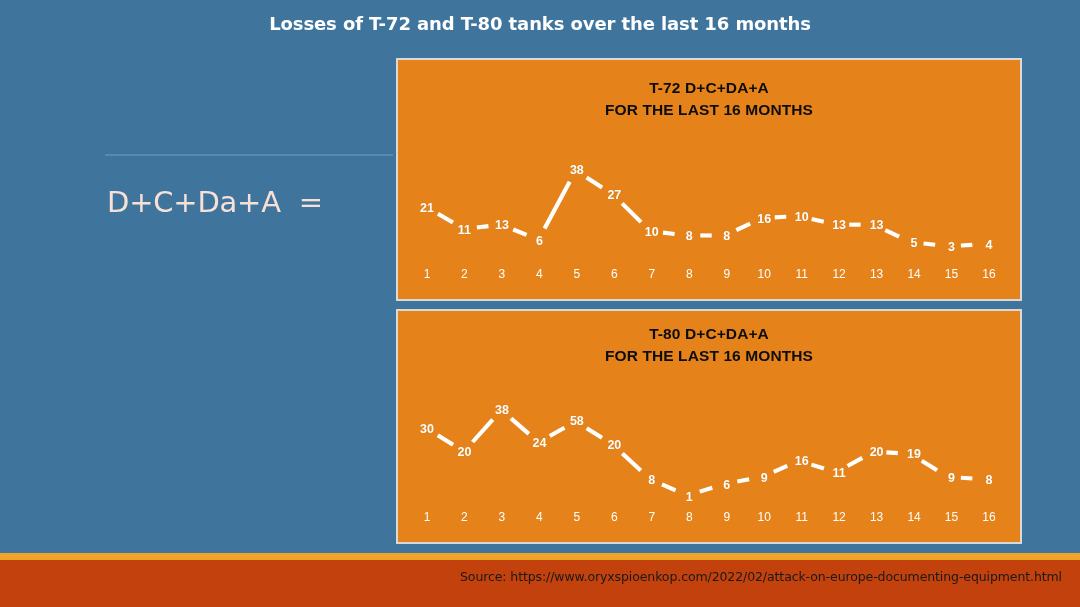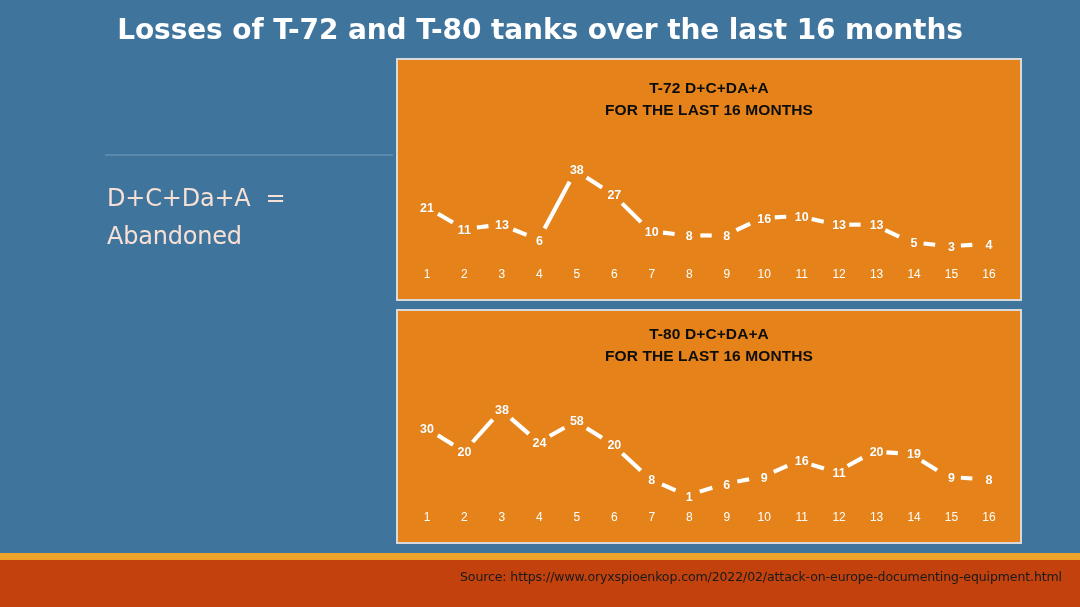--- a/index.html
+++ b/index.html
@@ -16,21 +16,21 @@
   }
 
   
   .slide-title {
     position: absolute;
     left: 0;
     top: 14px;
     width: 1080px;
     text-align: center;
     color: #ffffff;
-    font-size: 28px;
+    font-size: 18px;
     font-weight: bold;
     letter-spacing: -0.1px;
     line-height: 1.15;
     font-family: "DejaVu Sans", sans-serif;
   }
 
   
   .left-divider {
     position: absolute;
     left: 105px;
@@ -38,21 +38,21 @@
     width: 288px;
     height: 2px;
     background: #5b89ab;
   }
   .left-block {
     position: absolute;
     left: 107px;
     top: 180px;
     width: 290px;
     color: #f7e1d6;
-    font-size: 24px;
+    font-size: 29px;
     line-height: 1.58;
     font-family: "DejaVu Sans", sans-serif;
     letter-spacing: -0.2px;
   }
   .left-block .ln { display: block; white-space: pre; }
 
   
   .panel {
     position: absolute;
     background: #e5831a;
@@ -142,21 +142,20 @@
   }
 </style>
 </head>
 <body>
 
 <div class="slide-title">Losses of T-72 and T-80 tanks over the last 16 months</div>
 
 <div class="left-divider"></div>
 <div class="left-block">
   <span class="ln">D+C+Da+A  =</span>
-  <span class="ln">Abandoned</span>
 </div>
 
 <div class="panel" id="panel-t72">
   <div class="panel-title">
     <span>T-72 D+C+DA+A</span>
     <span class="l2">FOR THE LAST 16 MONTHS</span>
   </div>
   <svg class="plot" id="plot-t72" viewBox="0 0 626 243" preserveAspectRatio="none">
       <defs>
         <linearGradient id="plot-t72-stemgrad" x1="0" y1="0" x2="0" y2="1">

